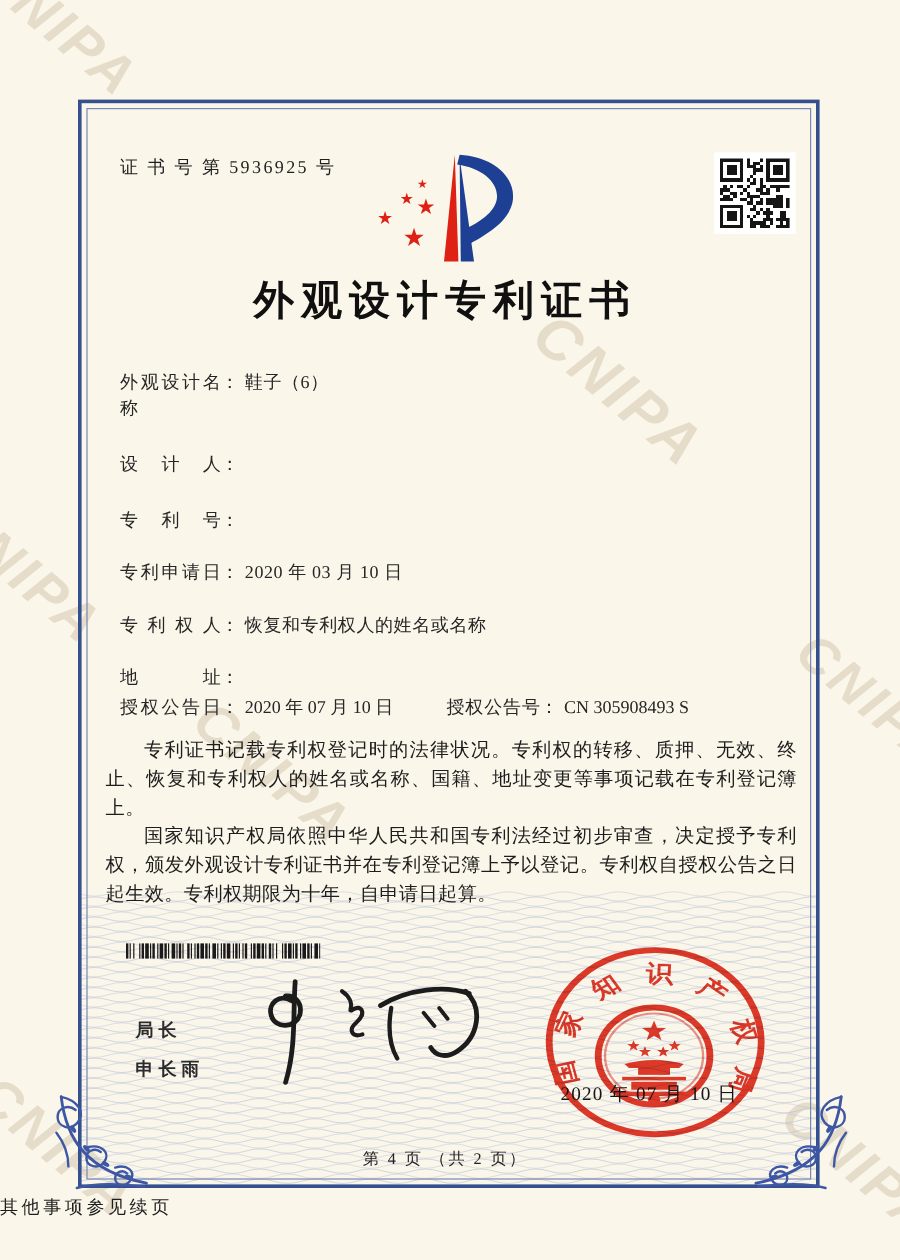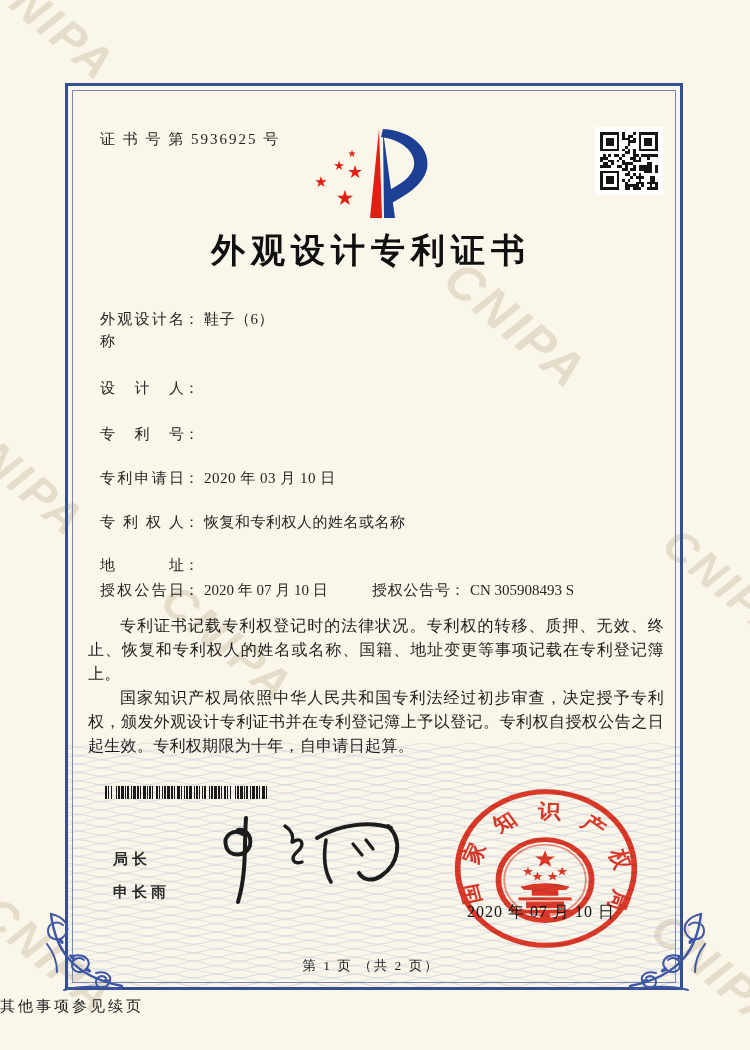--- a/index.html
+++ b/index.html
@@ -387,16 +387,16 @@
       <path d="M-26,8 Q0,0 26,8 L22,12 -22,12 Z"></path>
       <rect x="-14" y="12" width="28" height="7"></rect>
       <rect x="-28" y="21" width="56" height="3.6"></rect>
       <rect x="-20" y="26" width="40" height="8"></rect>
       <rect x="-30" y="36" width="60" height="4.5"></rect>
       <circle cy="44" r="5.5"></circle>
     </g>
   </svg>
   <div class="seal-date">2020 年 07 月 10 日</div>
 
-  <div class="page-info">第 1 页 （共 2 页）</div>
+  <div class="page-info">第 4 页 （共 2 页）</div>
   <div class="cont-note">其他事项参见续页</div>
 
 </div>
 
 </body></html>

